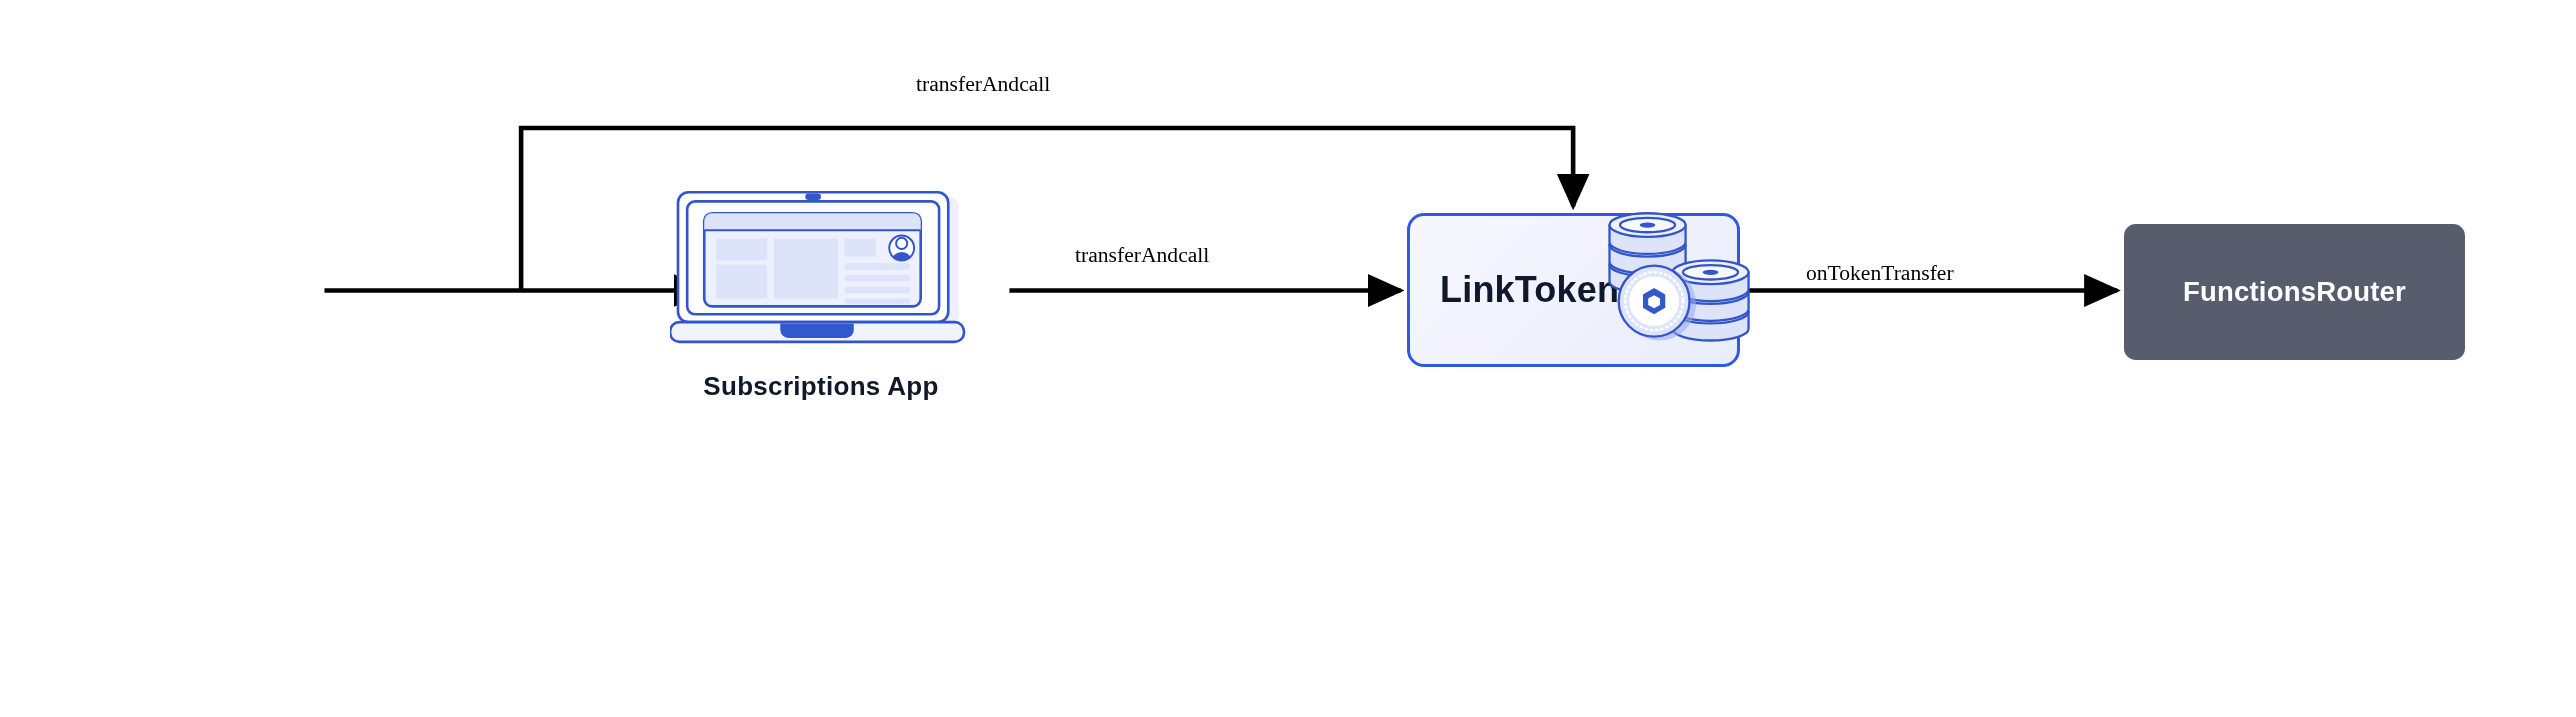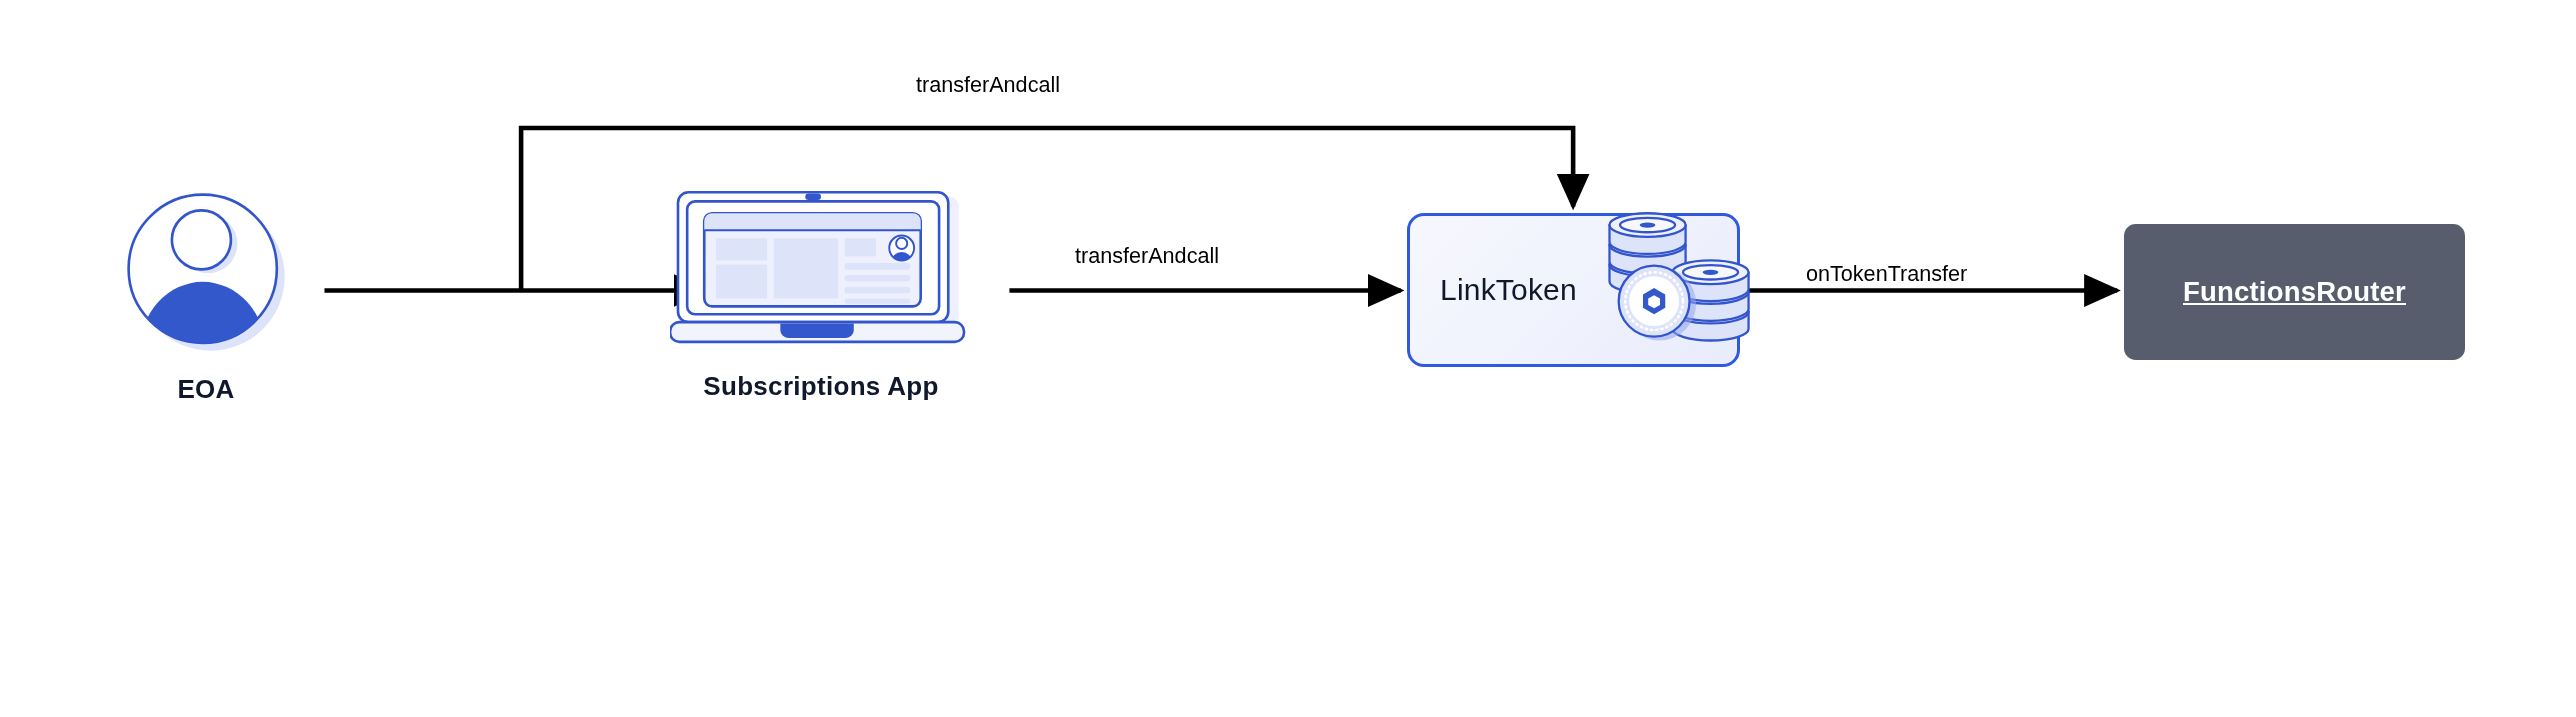--- a/index.html
+++ b/index.html
@@ -50,22 +50,22 @@
     border: 3.9px solid #2f5ae0;
     border-radius: 17px;
     background: linear-gradient(135deg, #f7f8fe 0%, #e9ecfb 100%);
     box-sizing: border-box;
   }
   #linktoken-label {
     position: absolute;
     left: 30px;
     top: 50%;
     transform: translateY(-50%);
-    font-size: 30px;
-    font-weight: normal;
+    font-size: 36px;
+    font-weight: bold;
     color: #10182b;
     letter-spacing: 0.2px;
     white-space: nowrap;
   }
   #coins-wrap {
     position: absolute;
     right: -26px;
     top: -11.8px;
     width: 164px;
     height: 151px;
@@ -82,21 +82,20 @@
   #router-label {
     position: absolute;
     left: 0; right: 0;
     top: 50%;
     transform: translateY(-50%);
     text-align: center;
     font-size: 27.5px;
     font-weight: bold;
     color: #ffffff;
     letter-spacing: 0.2px;
-    text-decoration: underline;
   }
 
   
   #subdoc-node { left: 2183px; top: 390px; width: 223px; }
   .doc-wrap { width: 100px; height: 125px; margin: 0 auto; position: relative; }
   .doc-text {
     position: absolute;
     left: 0; right: 0;
     top: 37px;
     text-align: center;
@@ -109,21 +108,21 @@
     margin-top: 17px;
     text-align: center;
     font-size: 19.7px;
     line-height: 1.25;
     color: #111111;
   }
 
   
   .edge-label {
     position: absolute;
-    font-family: Liberation Sans, sans-serif;
+    font-family: Liberation Serif, serif;
     font-size: 21.6px;
     color: #000000;
     white-space: nowrap;
   }
   #label-top      { left: 916px; top: 72px; }
   #label-mid      { left: 1075px; top: 243px; }
   #label-right    { left: 1806px; top: 261px; }
 </style>
 </head>
 <body>
@@ -145,42 +144,20 @@
 
     <path d="M 2662 443 L 3230 443" stroke="#000000" stroke-width="7" fill="none" marker-end="url(#arrowhead)"></path>
   </svg>
 
   <div class="edge-label" id="label-top">transferAndcall</div>
 
   <div class="edge-label" id="label-mid">transferAndcall</div>
 
   <div class="edge-label" id="label-right">onTokenTransfer</div>
 
-  <div class="node" id="eoa-node">
-    <div class="avatar-wrap">
-      <svg viewBox="0 0 250 250" width="164" height="164" xmlns="http://www.w3.org/2000/svg">
-
-        <circle cx="132" cy="132" r="113" fill="#dde4fa"></circle>
-
-        <circle cx="120" cy="120" r="113" fill="#ffffff" stroke="#3355cc" stroke-width="4"></circle>
-
-        <clipPath id="eoaClip">
-            <circle cx="120" cy="120" r="113"></circle>
-          </clipPath>
-        <g clip-path="url(#eoaClip)">
-          <ellipse cx="120" cy="245" rx="96" ry="105" fill="#3358cc"></ellipse>
-        </g>
-
-        <circle cx="128" cy="82" r="45" fill="#dde4fa"></circle>
-
-        <circle cx="118" cy="76" r="45" fill="#ffffff" stroke="#3355cc" stroke-width="4"></circle>
-      </svg>
-    </div>
-    <div class="node-caption-bold">EOA</div>
-  </div>
 
   <div class="node" id="app-node">
     <div class="laptop-wrap">
       <svg viewBox="0 0 460 250" width="302" height="164" xmlns="http://www.w3.org/2000/svg">
 
         <rect x="28" y="14" width="412" height="198" rx="16" fill="#eef1fd"></rect>
 
         <rect x="12" y="8" width="412" height="198" rx="16" fill="#ffffff" stroke="#3355cc" stroke-width="4"></rect>
 
         <rect x="26" y="22" width="384" height="172" rx="12" fill="#ffffff" stroke="#3355cc" stroke-width="4"></rect>

